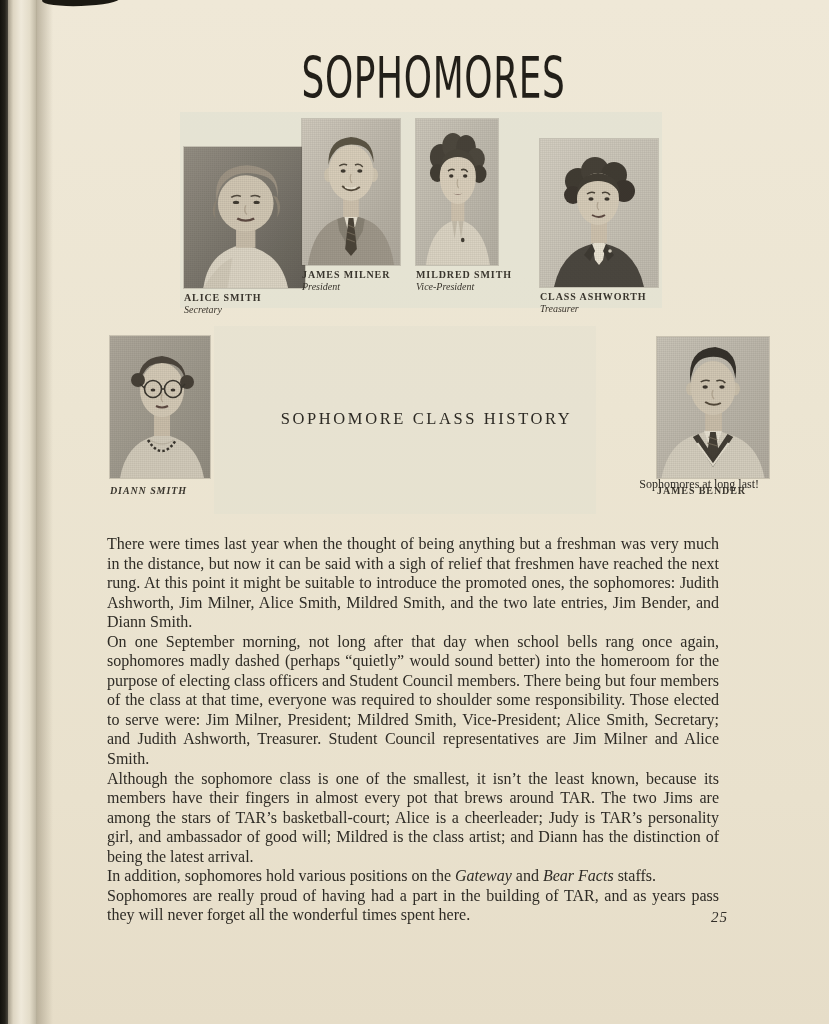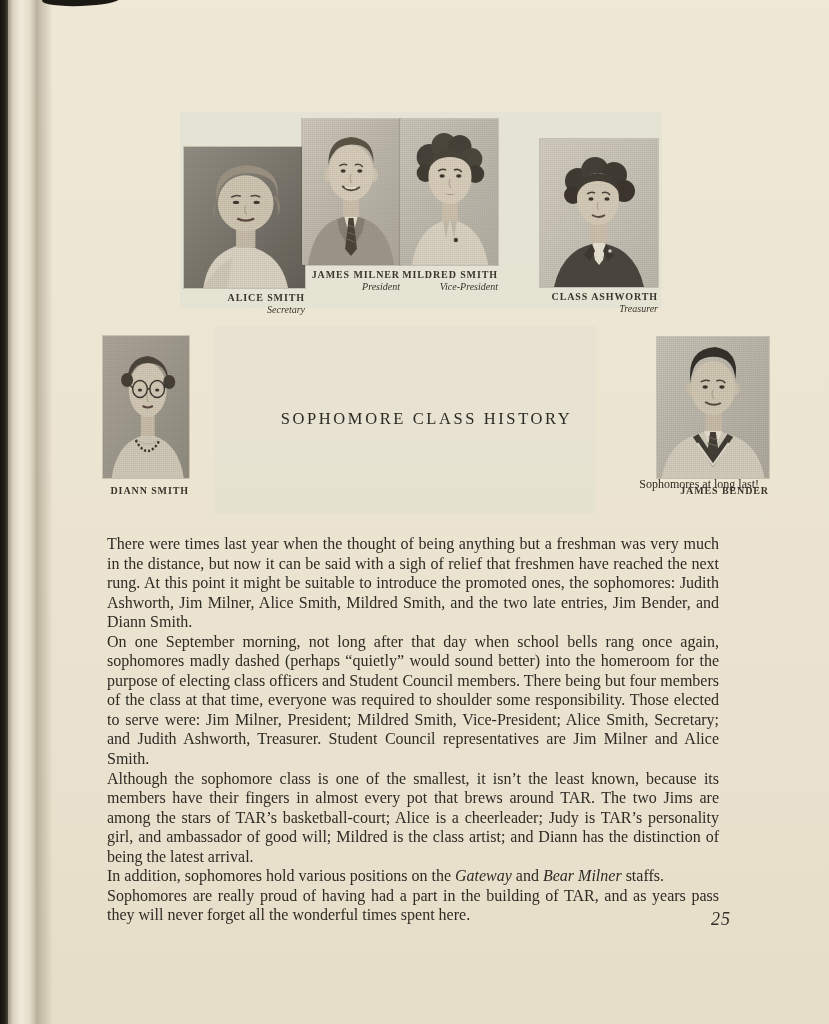--- a/index.html
+++ b/index.html
@@ -22,56 +22,57 @@
     background:rgba(210,219,208,0.28);}
   .tint-b{position:absolute;left:214px;top:326px;width:382px;height:188px;
     background:rgba(213,220,206,0.22);}
   
   .title{position:absolute;left:37px;right:0;top:50px;text-align:center;margin:0;
     font-weight:normal;color:#221f19;}
   .title-inner{display:inline-block;font-family:"DejaVu Sans",sans-serif;
     font-size:57px;line-height:1;letter-spacing:1px;transform:scaleX(0.63);
     transform-origin:center top;}
   
-  .portrait{position:absolute;margin:0;text-align:right;}
+  .portrait{position:absolute;margin:0;text-align:left;}
   .photo{position:relative;width:100%;overflow:hidden;
     box-shadow:0 0 0 1px rgba(72,66,54,0.22);filter:sepia(0.10) contrast(0.94);}
   .photo svg{display:block;width:100%;height:100%;}
   .photo::after{content:"";position:absolute;inset:0;pointer-events:none;
     background:repeating-linear-gradient(0deg,rgba(42,38,30,0.05) 0 1px,transparent 1px 2px),
                repeating-linear-gradient(90deg,rgba(42,38,30,0.04) 0 1px,transparent 1px 2px);}
   figcaption{margin-top:4px;}
   .cap-name{font-size:10px;font-weight:bold;letter-spacing:0.9px;color:#39352d;white-space:nowrap;}
   .cap-role{font-size:10px;font-style:italic;color:#39352d;margin-top:1px;}
   .cap-wide{margin-top:7px;}
   
   .history-heading{position:absolute;left:107px;width:607px;top:393px;margin:16px;
     text-align:center;font-weight:normal;font-size:16.5px;letter-spacing:2.6px;color:#2d2a24;}
   .history-subtitle{position:absolute;left:107px;width:652px;top:477px;
     text-align:right;font-size:12px;color:#2e2b26;}
   
   .body-text{position:absolute;left:107px;top:534px;width:612px;
     font-size:16px;line-height:19.55px;text-align:justify;color:#2e2b25;}
   .body-text p{margin:0;}
   
-  .page-number{position:absolute;left:711px;top:909px;font-size:18px;
+  .page-number{position:absolute;left:711px;top:909px;font-size:15px;
     font-style:italic;color:#33302a;letter-spacing:1px;}
 </style>
 </head>
 <body>
 
 <div class="stage">
 
   <div class="gutter-dark"></div>
   <div class="gutter-edge"></div>
   <div class="gutter-crease"></div>
   <div class="corner-shadow"></div>
   <div class="tint-a"></div>
   <div class="tint-b"></div>
 
+  <h1 class="title"><span class="title-inner">SOPHOMORES</span></h1>
 
   <figure class="portrait" style="left:184px;top:147px;width:121px;">
     <div class="photo" style="height:141px;">
       <svg viewBox="0 0 100 140" preserveAspectRatio="none" aria-hidden="true">
         <defs>
             <linearGradient id="bgA" x1="0" y1="0" x2="1" y2="1">
           <stop offset="0" stop-color="#908c83"></stop>
               <stop offset="1" stop-color="#5e5b54"></stop>
             </linearGradient>
           </defs>
@@ -124,21 +125,21 @@
         <path d="M41 67 q9 8 18 1" stroke="#4f4434" stroke-width="2" fill="none"></path>
         <path d="M44 68 q6 3 11 0" stroke="#e9e4d6" stroke-width="1.6" fill="none"></path>
       </svg>
     </div>
     <figcaption>
       <div class="cap-name">JAMES MILNER</div>
       <div class="cap-role">President</div>
     </figcaption>
   </figure>
 
-  <figure class="portrait" style="left:400px;top:119px;width:98px;">
+  <figure class="portrait" style="left:416px;top:119px;width:82px;">
     <div class="photo" style="height:146px;">
       <svg viewBox="0 0 100 146" preserveAspectRatio="none" aria-hidden="true">
         <defs>
             <linearGradient id="bgC" x1="0" y1="0" x2="1" y2="1">
           <stop offset="0" stop-color="#c9c6bd"></stop>
               <stop offset="1" stop-color="#b1aea5"></stop>
             </linearGradient>
           </defs>
         <rect width="100" height="146" fill="url(#bgC)"></rect>
         <path d="M12 146 Q18 110 44 102 L51 98 58 102 Q84 110 90 146 Z" fill="#d9d4c7"></path>
@@ -195,21 +196,21 @@
         <path d="M58 63 q-2 6 1 8" stroke="#b3a794" stroke-width="1.2" fill="none"></path>
         <path d="M52 76 q7 4 13 0" stroke="#5a443c" stroke-width="2" fill="none"></path>
       </svg>
     </div>
     <figcaption>
       <div class="cap-name">CLASS ASHWORTH</div>
       <div class="cap-role">Treasurer</div>
     </figcaption>
   </figure>
 
-  <figure class="portrait" style="left:103px;top:336px;width:86px;">
+  <figure class="portrait" style="left:110px;top:336px;width:100px;font-style:italic;">
     <div class="photo" style="height:142px;">
       <svg viewBox="0 0 100 142" preserveAspectRatio="none" aria-hidden="true">
         <defs>
             <linearGradient id="bgE" x1="0" y1="0" x2="1" y2="1">
           <stop offset="0" stop-color="#aaa69c"></stop>
               <stop offset="1" stop-color="#8d897f"></stop>
             </linearGradient>
           </defs>
         <rect width="100" height="142" fill="url(#bgE)"></rect>
         <path d="M10 142 Q16 108 44 100 L52 96 60 100 Q88 108 94 142 Z" fill="#cfcabd"></path>
@@ -267,19 +268,19 @@
     </figcaption>
   </figure>
 
   <h2 class="history-heading">SOPHOMORE CLASS HISTORY</h2>
   <div class="history-subtitle">Sophomores at long last!</div>
 
   <main class="body-text">
     <p>There were times last year when the thought of being anything but a freshman was very much in the distance, but now it can be said with a sigh of relief that freshmen have reached the next rung. At this point it might be suitable to introduce the promoted ones, the sophomores: Judith Ashworth, Jim Milner, Alice Smith, Mildred Smith, and the two late entries, Jim Bender, and Diann Smith.</p>
     <p>On one September morning, not long after that day when school bells rang once again, sophomores madly dashed (perhaps “quietly” would sound better) into the homeroom for the purpose of electing class officers and Student Council members. There being but four members of the class at that time, everyone was required to shoulder some responsibility. Those elected to serve were: Jim Milner, President; Mildred Smith, Vice-President; Alice Smith, Secretary; and Judith Ashworth, Treasurer. Student Council representatives are Jim Milner and Alice Smith.</p>
     <p>Although the sophomore class is one of the smallest, it isn’t the least known, because its members have their fingers in almost every pot that brews around TAR. The two Jims are among the stars of TAR’s basketball-court; Alice is a cheerleader; Judy is TAR’s personality girl, and ambassador of good will; Mildred is the class artist; and Diann has the distinction of being the latest arrival.</p>
-    <p><span>In addition, sophomores hold various positions on the </span><i>Gateway</i><span> and </span><i>Bear Milner</i><span> staffs.</span></p>
+    <p><span>In addition, sophomores hold various positions on the </span><i>Gateway</i><span> and </span><i>Bear Facts</i><span> staffs.</span></p>
     <p>Sophomores are really proud of having had a part in the building of TAR, and as years pass they will never forget all the wonderful times spent here.</p>
   </main>
 
   <div class="page-number">25</div>
 
 </div>
 
 </body></html>

